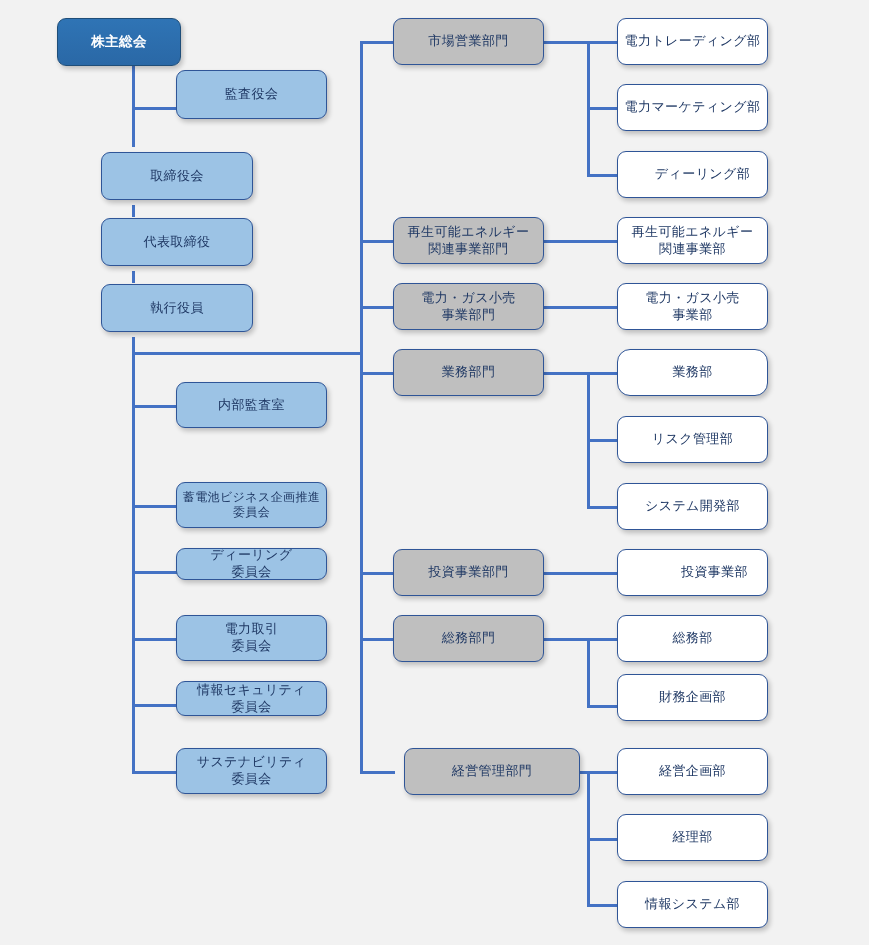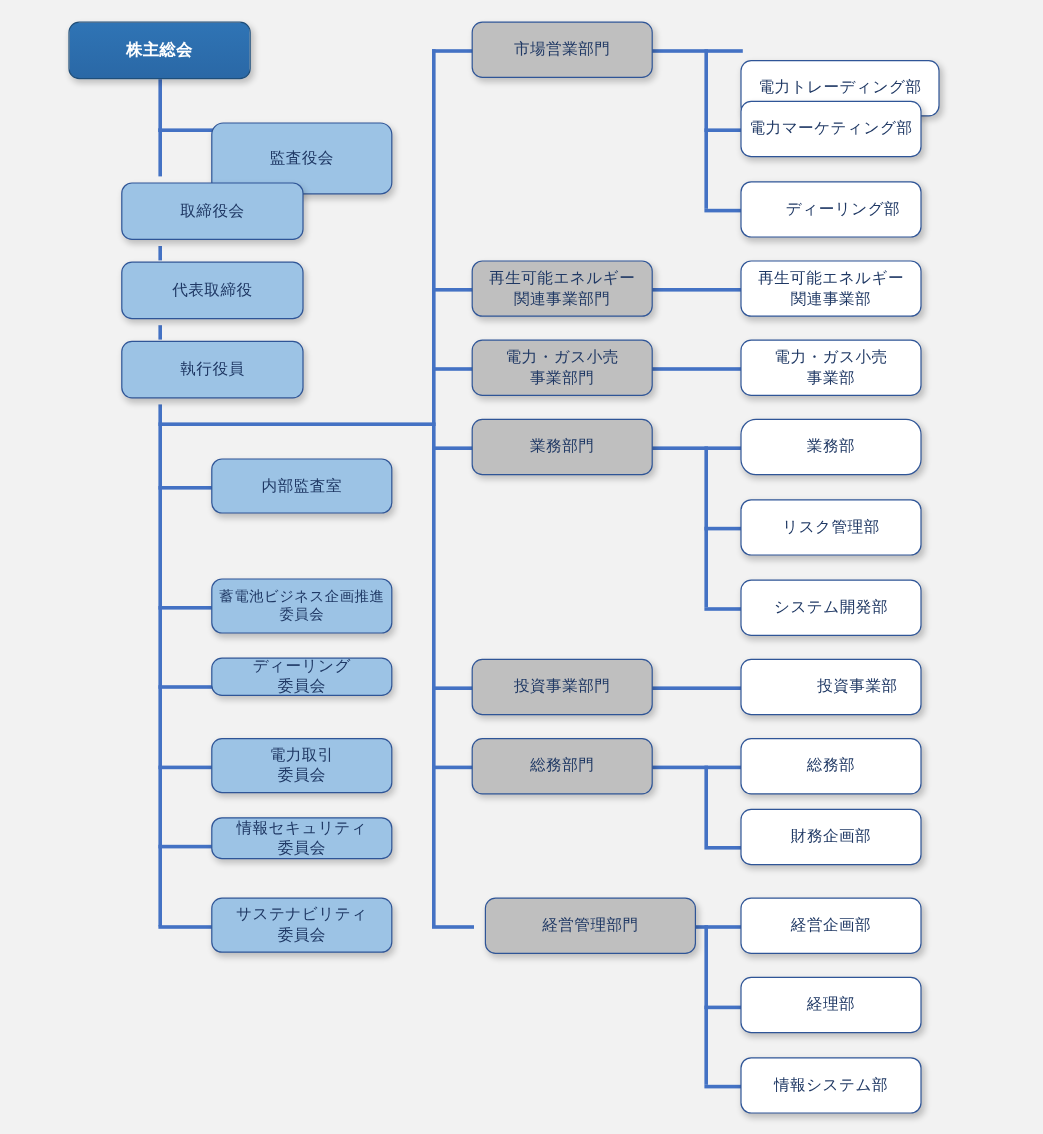--- a/index.html
+++ b/index.html
@@ -120,25 +120,25 @@
 
   <div class="line h" style="left:543px; top:638px; width:76px;"></div>
   <div class="line v" style="left:587px; top:638px; height:67px;"></div>
   <div class="line h" style="left:587px; top:705px; width:32px;"></div>
 
   <div class="line h" style="left:543px; top:771px; width:76px;"></div>
   <div class="line v" style="left:587px; top:771px; height:133px;"></div>
   <div class="line h" style="left:587px; top:838px; width:32px;"></div>
   <div class="line h" style="left:587px; top:904px; width:32px;"></div>
 
-  <div class="node root" style="left:57px; top:18px; width:152px; height:48px;">
+  <div class="node root" style="left:57px; top:18px; width:124px; height:48px;">
     <span>株主総会</span>
   </div>
 
-  <div class="node blue" style="left:176px; top:102px; width:151px; height:60px;border-radius:10px;">
+  <div class="node blue" style="left:176px; top:70px; width:151px; height:49px;">
     <span>監査役会</span>
   </div>
 
   <div class="node blue" style="left:101px; top:152px; width:152px; height:48px;">
     <span>取締役会</span>
   </div>
 
   <div class="node blue" style="left:101px; top:218px; width:152px; height:48px;">
     <span>代表取締役</span>
   </div>
@@ -230,21 +230,21 @@
     </div>
   </div>
 
   <div class="node gray" style="left:404px; top:748px; width:176px; height:47px;">
     <div>
       <span>経営管理部門</span>
 
     </div>
   </div>
 
-  <div class="node white" style="left:617px; top:18px; width:166px; height:47px;margin-top:32px;">
+  <div class="node white" style="left:617px; top:18px; width:151px; height:47px;">
     <div>
         <span>電力トレーディング部</span>
       </div>
   </div>
 
   <div class="node white" style="left:617px; top:84px; width:151px; height:47px;">
     <div>
         <span>電力マーケティング部</span>
       </div>
   </div>

